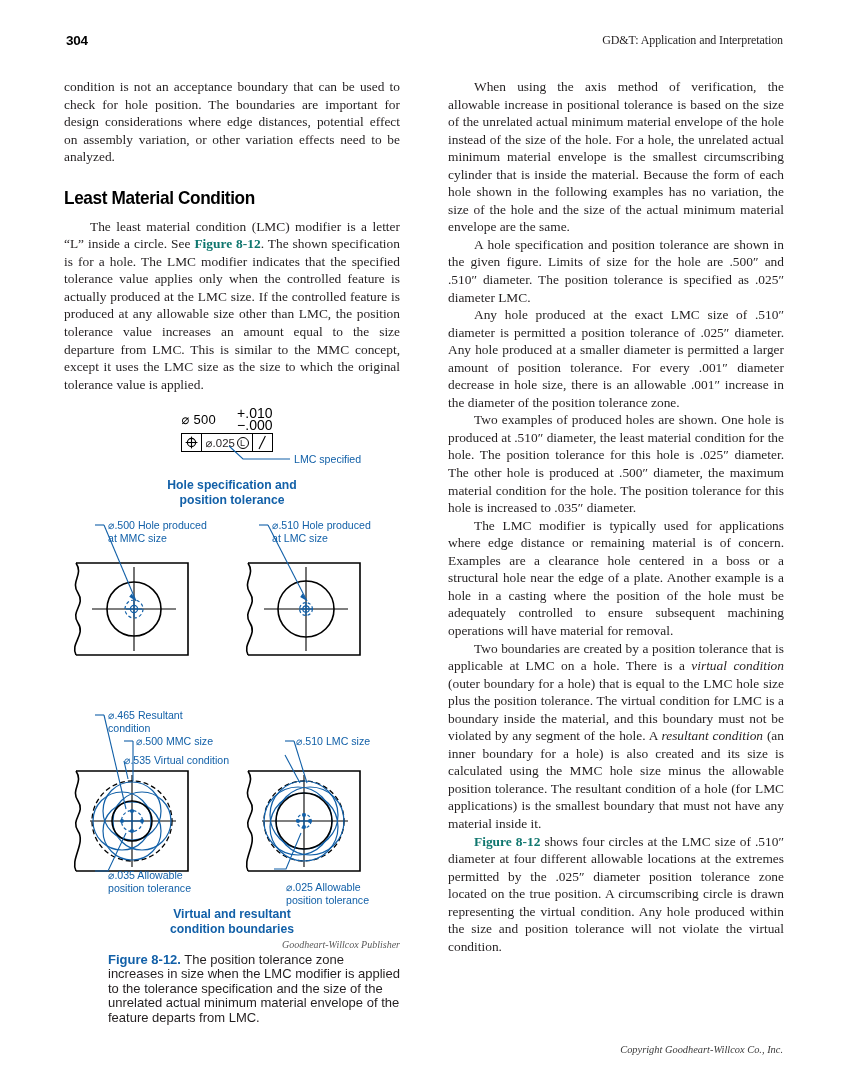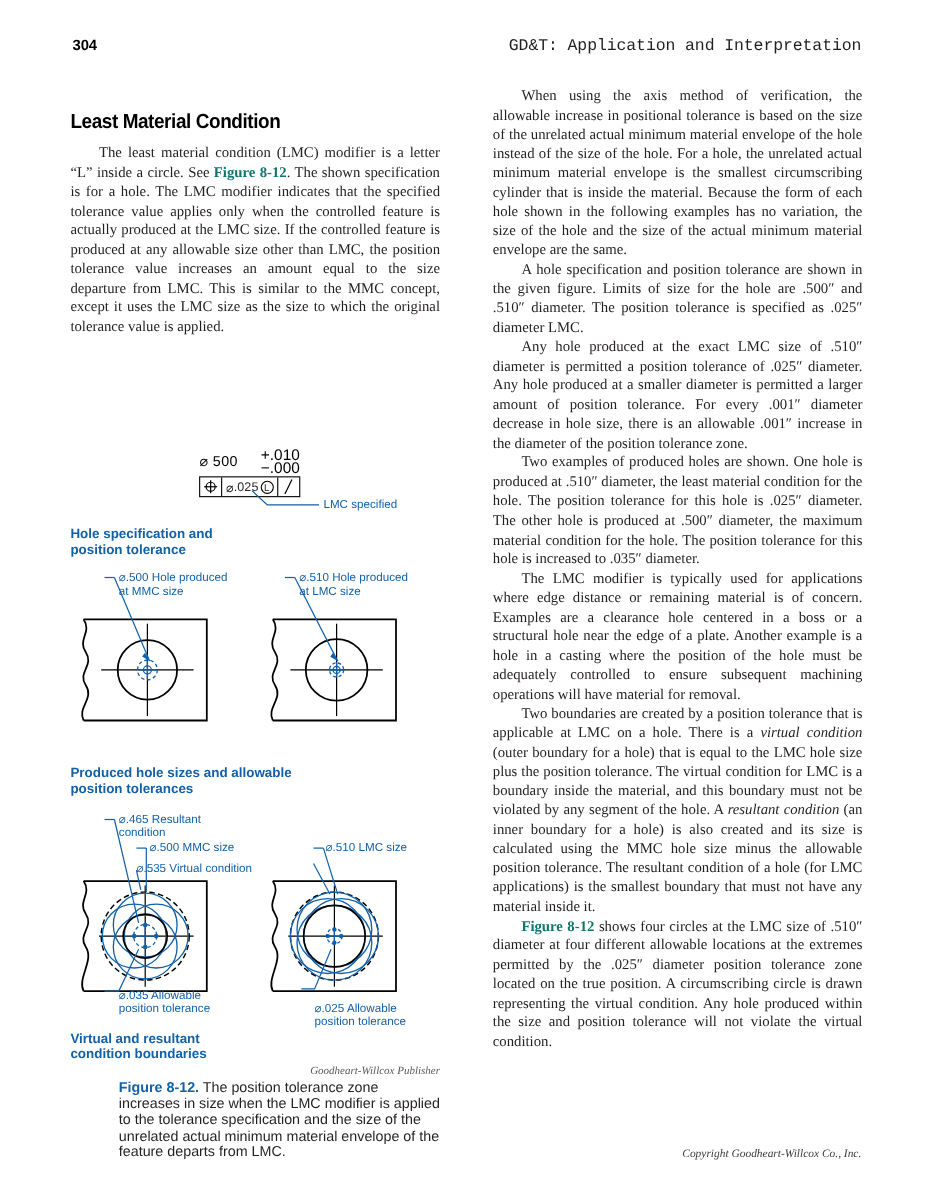--- a/index.html
+++ b/index.html
@@ -23,22 +23,22 @@
   .folio {
     float: left;
     font-family: "Liberation Sans", sans-serif;
     font-weight: bold;
     font-size: 13.5px;
     letter-spacing: -0.2px;
     color: #000;
   }
   .runtitle {
     float: right;
-    font-family: Liberation Mono, monospace;
-    font-size: 15px;
+    font-family: Liberation Serif, serif;
+    font-size: 12px;
     letter-spacing: -0.1px;
     color: #231f20;
   }
 
   
   .col {
     position: absolute;
     top: 78px;
     width: 336px;
   }
@@ -86,21 +86,21 @@
     font-size: 10.6px;
     color: #1260a8;
     line-height: 12.4px;
     white-space: nowrap;
   }
   .figtitle {
     font-family: "Liberation Sans", sans-serif;
     font-weight: bold;
     font-size: 12.2px;
     color: #1260a8;
-    text-align: left;
+    text-align: center;
     line-height: 14.6px;
   }
 
   
   .dim-row {
     display: flex;
     justify-content: center;
     align-items: center;
     font-family: "Liberation Sans", sans-serif;
     font-size: 13px;
@@ -191,20 +191,21 @@
 </style>
 </head>
 <body>
 
 <div class="runhead">
   <div class="folio">304</div>
   <div class="runtitle">GD&amp;T: Application and Interpretation</div>
 </div>
 
 <div class="col col-left">
+  <p class="body">condition is not an acceptance boundary that can be used to check for hole position. The boundaries are important for design considerations where edge distances, potential effect on assembly variation, or other variation effects need to be analyzed.</p>
 
   <h2 class="section">Least Material Condition</h2>
 
   <p class="body indent"><span>The least material condition (LMC) modifier is a letter “L” inside a circle. See </span><span class="figref">Figure 8-12</span><span>. The shown specification is for a hole. The LMC modifier indicates that the specified tolerance value applies only when the controlled feature is actually produced at the LMC size. If the controlled feature is produced at any allowable size other than LMC, the position tolerance value increases an amount equal to the size departure from LMC. This is similar to the MMC concept, except it uses the LMC size as the size to which the original tolerance value is applied.</span></p>
 </div>
 
 <div class="figure">
 
   <div class="dim-row" style="margin-left:-10px;">
     <span class="dim-main"><span>⌀</span>&nbsp;<span>500</span></span>
@@ -292,24 +293,20 @@
         <circle cx="242" cy="90" r="6.4" fill="none" stroke="#1260a8" stroke-width="1.2" stroke-dasharray="3 2.2"></circle>
         <circle cx="242" cy="90" r="3.2" fill="none" stroke="#1260a8" stroke-width="1.2"></circle>
         <line x1="235" y1="90" x2="249" y2="90" stroke="#1260a8" stroke-width="1.2"></line>
         <line x1="242" y1="83" x2="242" y2="97" stroke="#1260a8" stroke-width="1.2"></line>
       </g>
       <polyline points="204,6 243,82" fill="none" stroke="#1260a8" stroke-width="1.1"></polyline>
       <polygon points="243,82 238.6,74.6 236.2,78" fill="#1260a8"></polygon>
     </svg>
   </div>
 
-  <div class="figtitle" style="margin-top:0px;">
-    <span>Produced hole sizes and allowable</span><br>
-    <span>position tolerances</span>
-  </div>
 
   <div style="position:relative;height:200px;margin-top:14px;">
 
     <div class="callout" style="position:absolute;left:44px;top:0;">
       <span>⌀.465 Resultant</span><br><span>condition</span>
     </div>
     <div class="callout" style="position:absolute;left:72px;top:26px;">
       <span>⌀.500 MMC size</span>
     </div>
     <div class="callout" style="position:absolute;left:232px;top:26px;text-align:right;">

